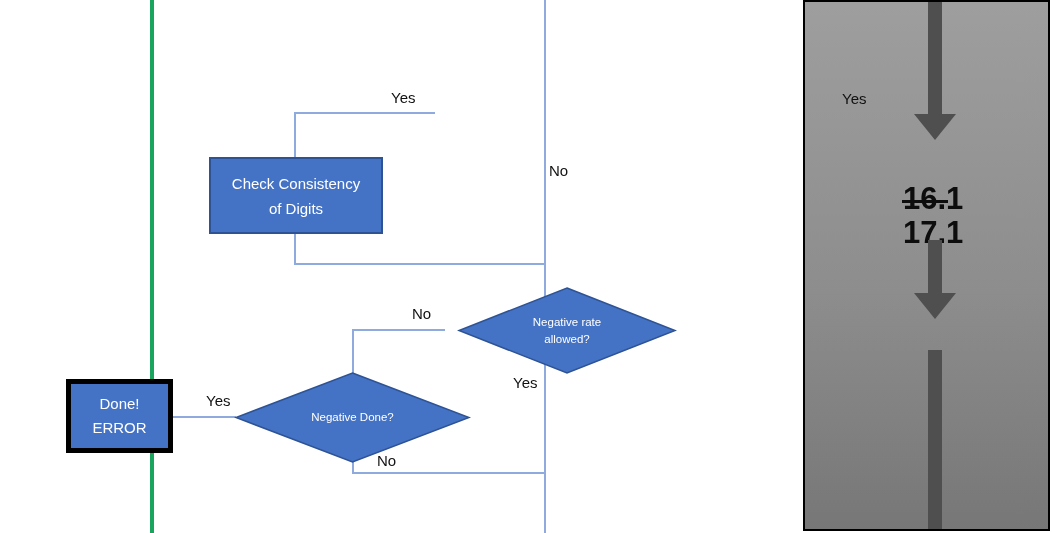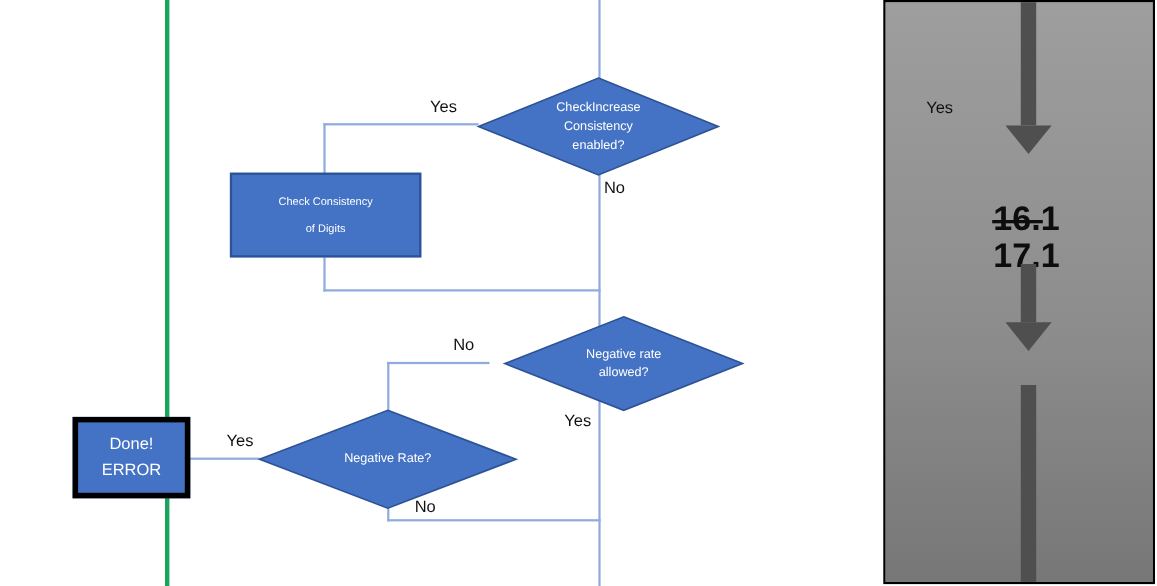--- a/index.html
+++ b/index.html
@@ -17,21 +17,21 @@
     color:#ffffff; text-align:center; white-space:pre-line;
   }
   .diamond { position:absolute; }
   .diamond svg { position:absolute; inset:0; }
   .diamond .shape-text { font-size:11.5px; line-height:17px; }
 
   .process {
     position:absolute; left:209px; top:157px; width:174px; height:77px;
     background:#4472C4; border:2px solid #2E5395;
     display:flex; align-items:center; justify-content:center;
-    color:#fff; font-size:10px; line-height:25px; text-align:center; white-space:pre-line;
+    color:#fff; font-size:15px; line-height:25px; text-align:center; white-space:pre-line;
   }
   .terminal {
     position:absolute; left:66px; top:379px; width:107px; height:74px;
     background:#4472C4; border:5px solid #000;
     display:flex; align-items:center; justify-content:center;
     color:#fff; font-size:15px; line-height:24px; text-align:center; white-space:pre-line;
   }
   .flow-label { position:absolute; color:#111; font-size:15px; }
 
   .panel {
@@ -69,47 +69,39 @@
   <div class="line" style="left:294px; top:112px; width:141px; height:2px;"></div>
   <div class="line" style="left:294px; top:112px; width:2px; height:46px;"></div>
   <div class="line" style="left:294px; top:234px; width:2px; height:31px;"></div>
   <div class="line" style="left:294px; top:263px; width:252px; height:2px;"></div>
   <div class="line" style="left:352px; top:329px; width:93px; height:2px;"></div>
   <div class="line" style="left:352px; top:329px; width:2px; height:45px;"></div>
   <div class="line" style="left:172px; top:416px; width:64px; height:2px;"></div>
   <div class="line" style="left:352px; top:461px; width:2px; height:13px;"></div>
   <div class="line" style="left:352px; top:472px; width:194px; height:2px;"></div>
 
-  <div class="diamond" style="left:433px; top:70px; width:222px; height:90px;">
-    <svg width="222" height="90" viewBox="0 0 222 90">
-      <polygon points="111,1 220,45 111,89 2,45" fill="#4472C4" stroke="#2E5395" stroke-width="1.5"></polygon>
-    </svg>
-    <div class="shape-text">CheckIncrease
-Consistency
-enabled?</div>
-  </div>
 
   <div class="process">
     <span style="white-space:pre-line;">Check Consistency
 of Digits</span>
   </div>
 
   <div class="diamond" style="left:457px; top:287px; width:220px; height:87px;">
     <svg width="220" height="87" viewBox="0 0 220 87">
       <polygon points="110,1 218,43.5 110,86 2,43.5" fill="#4472C4" stroke="#2E5395" stroke-width="1.5"></polygon>
     </svg>
     <div class="shape-text">Negative rate
 allowed?</div>
   </div>
 
   <div class="diamond" style="left:234px; top:372px; width:237px; height:91px;">
     <svg width="237" height="91" viewBox="0 0 237 91">
       <polygon points="118.5,1 235,45.5 118.5,90 2,45.5" fill="#4472C4" stroke="#2E5395" stroke-width="1.5"></polygon>
     </svg>
-    <div class="shape-text">Negative Rate?</div>
+    <div class="shape-text">Negative Done?</div>
   </div>
 
   <div class="terminal">
     <span style="white-space:pre-line;">Done!
 ERROR</span>
   </div>
 
   <div class="flow-label" style="left:391px; top:89px;">Yes</div>
   <div class="flow-label" style="left:549px; top:162px;">No</div>
   <div class="flow-label" style="left:412px; top:305px;">No</div>

